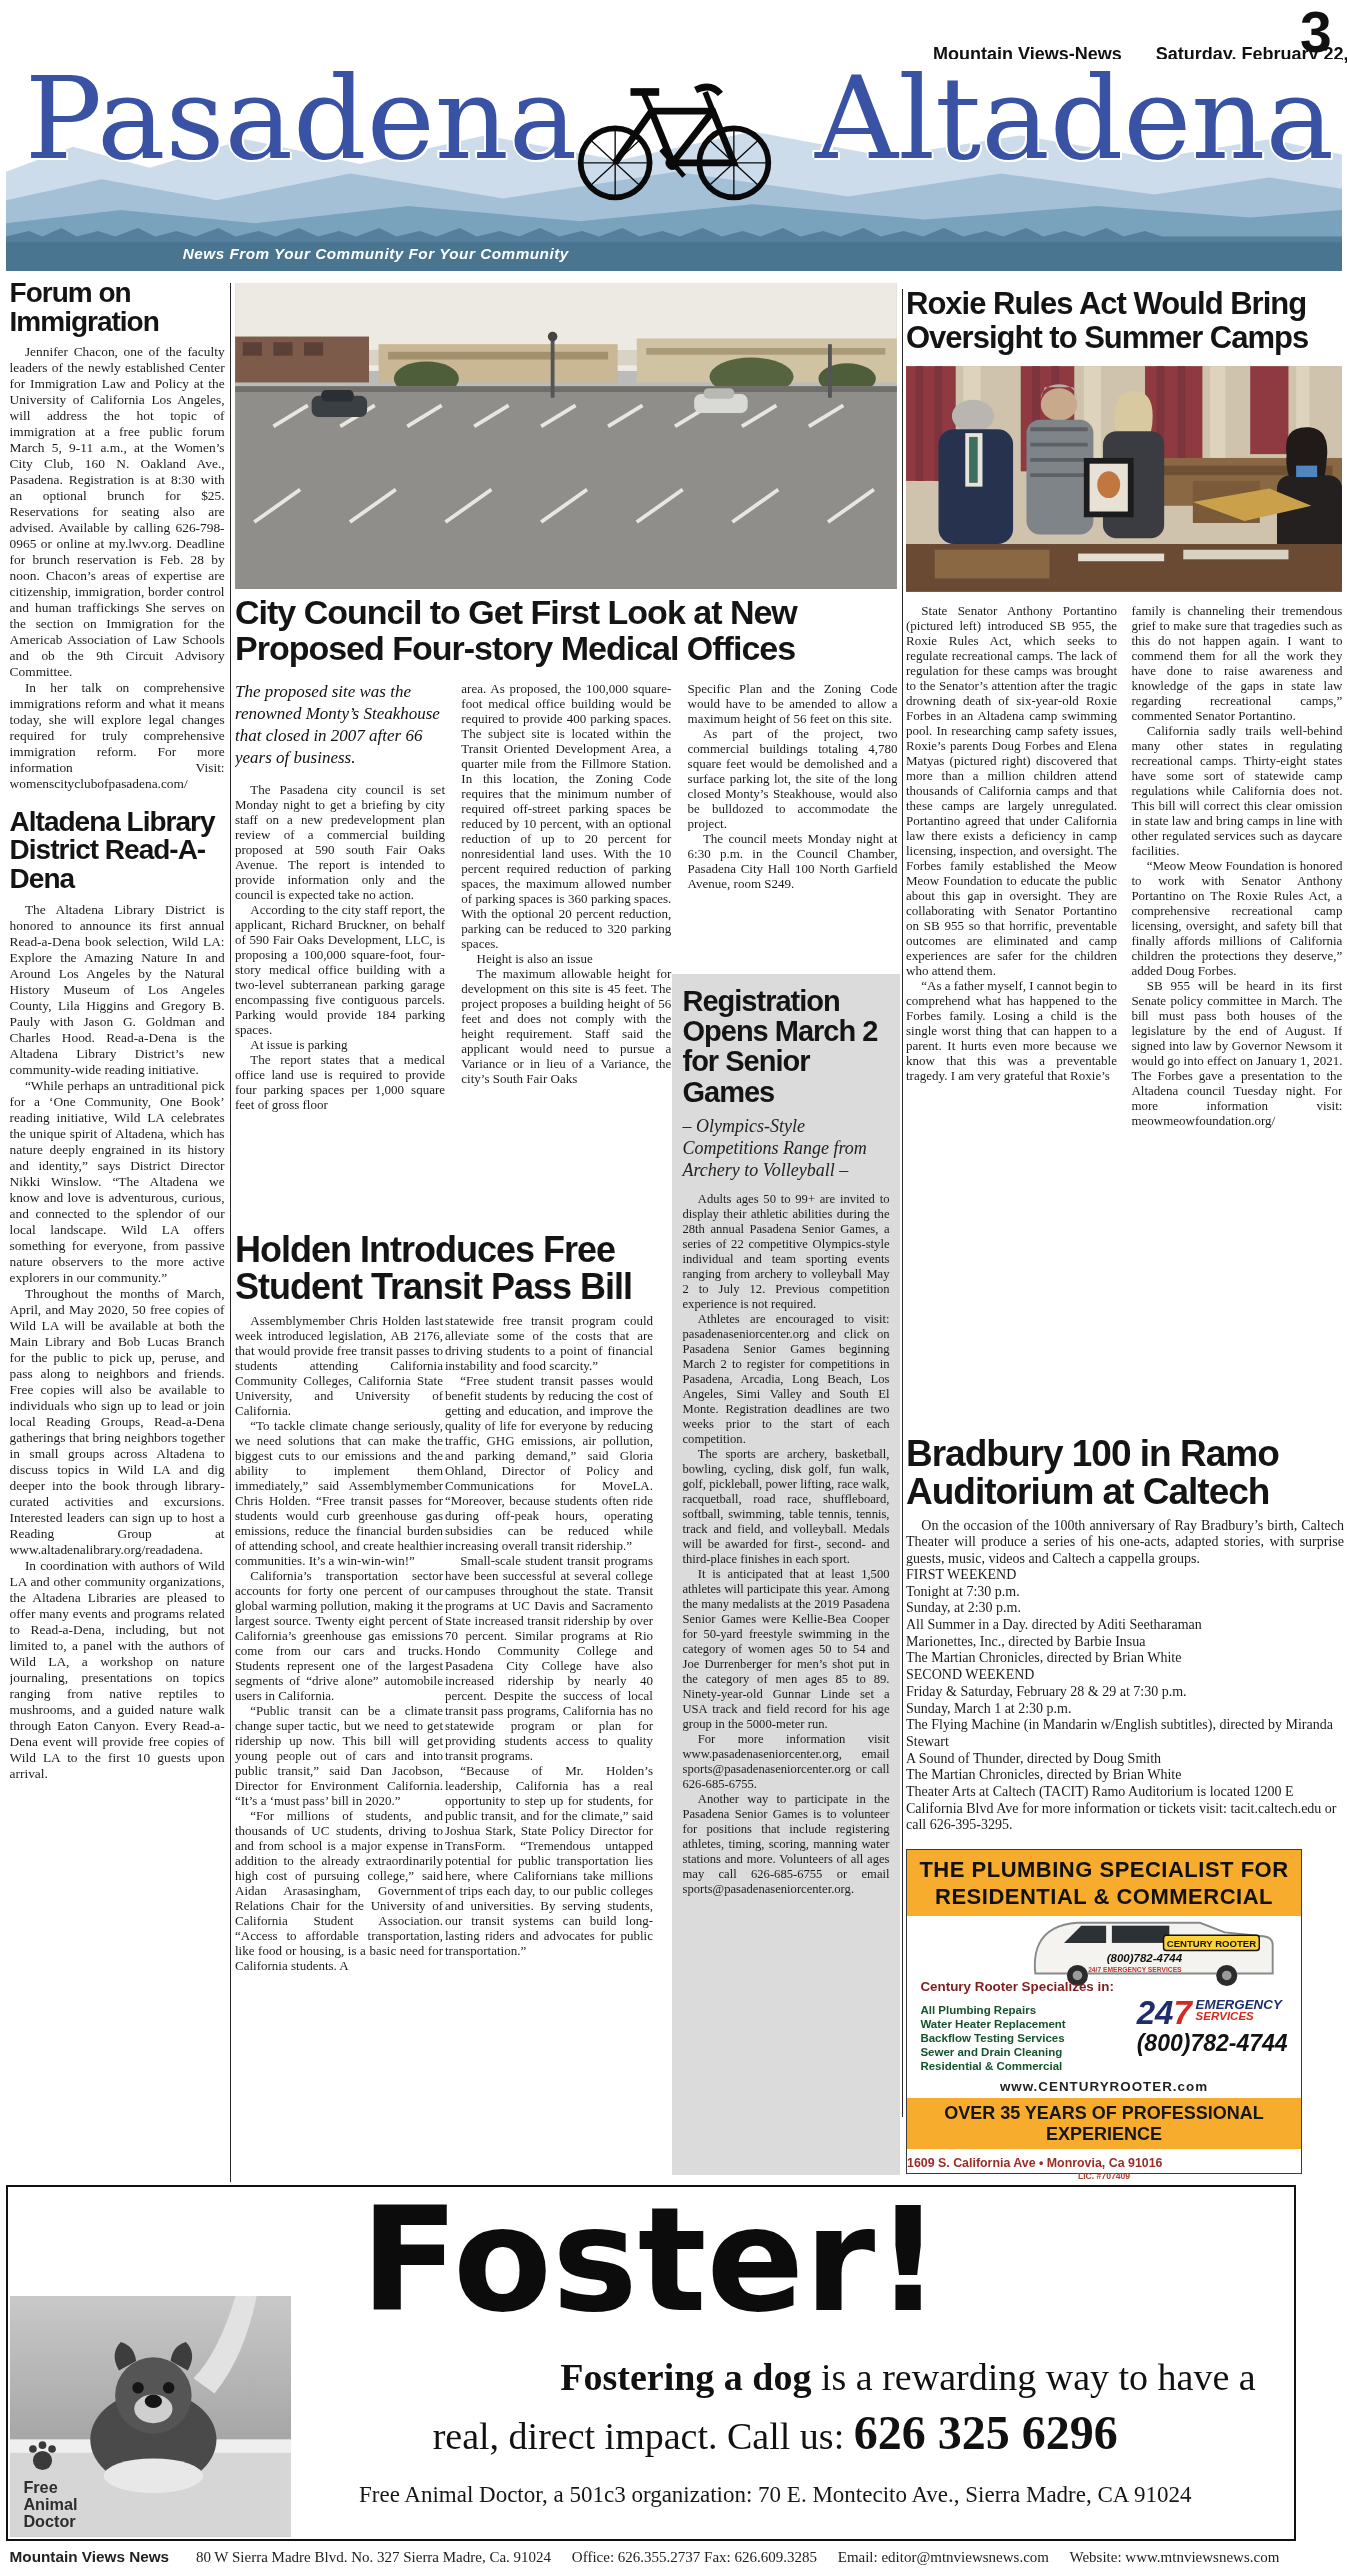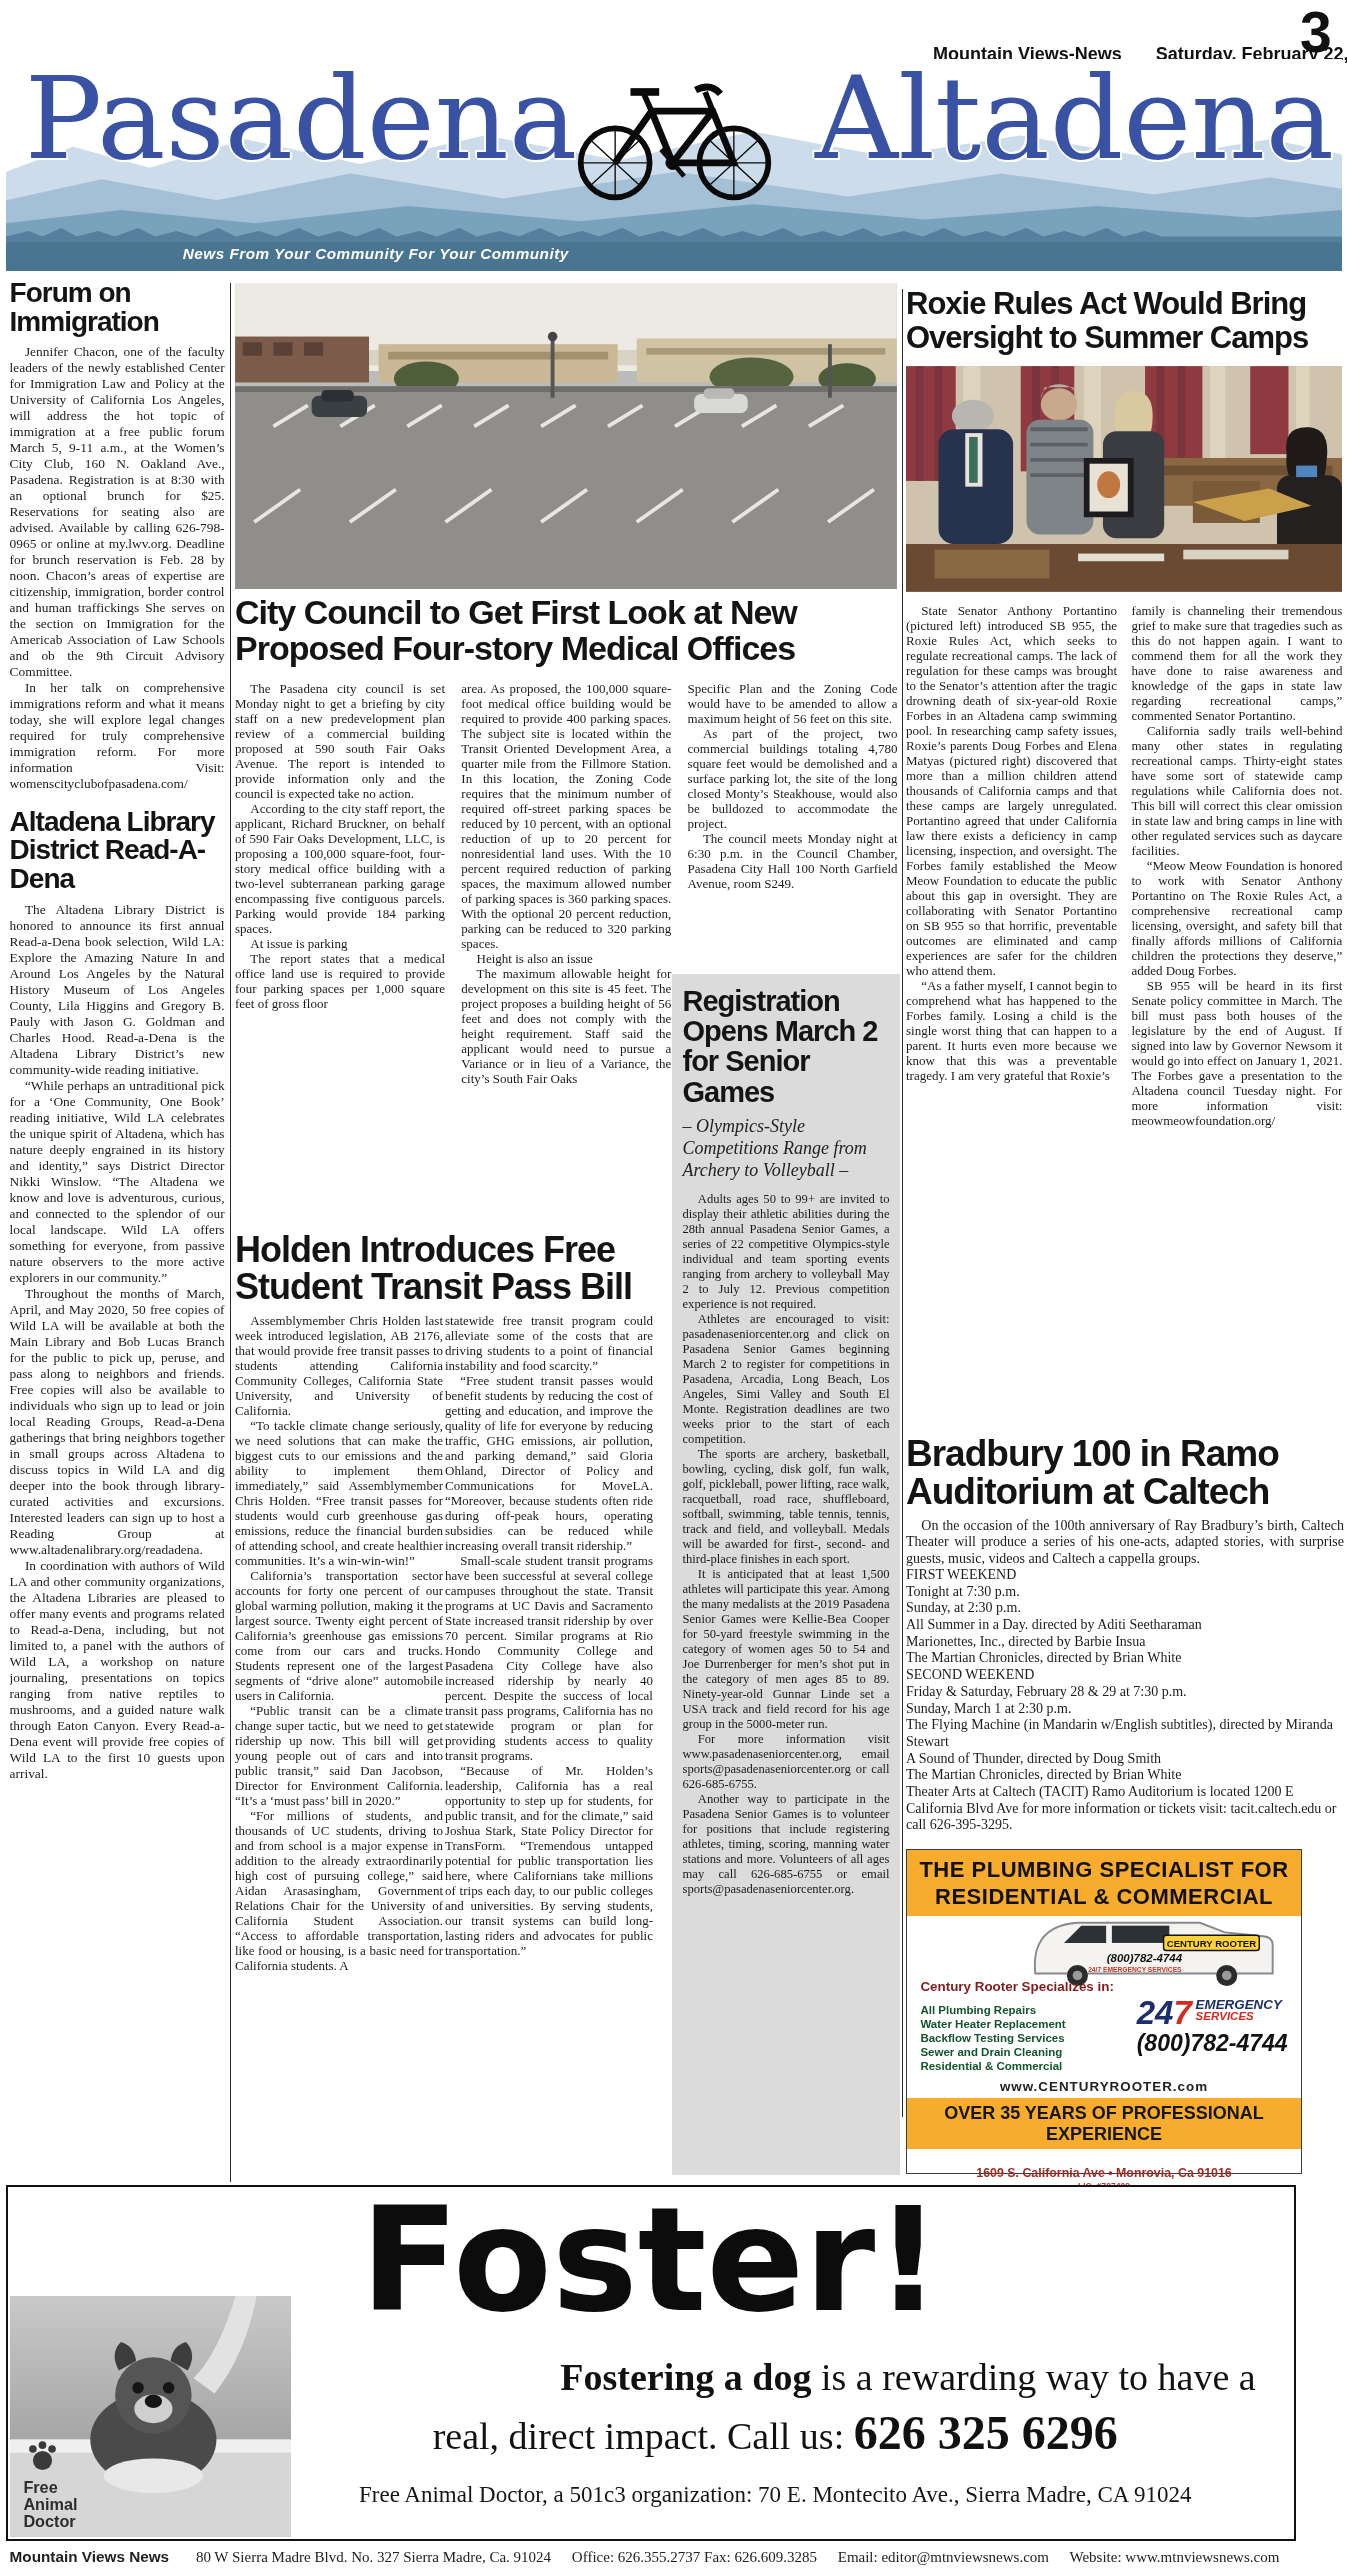--- a/index.html
+++ b/index.html
@@ -60,21 +60,21 @@
   .svc{font-weight:bold;font-size:11.5px;line-height:14px;color:#14532d;text-indent:0;text-align:left}
   .logo247{position:absolute;right:13.4px;top:82px;text-align:left;white-space:nowrap}
   .l247{font-style:italic;font-weight:bold;font-size:33px;line-height:.9;color:#1d2e6b;display:inline-block}
   .l247 .red4{color:#d22b1f}
   .l247side{display:inline-block;vertical-align:top;margin-left:3.8px;line-height:1}
   .lemer{font-style:italic;font-weight:bold;font-size:13.4px;color:#1d2e6b;display:block}
   .lserv{font-style:italic;font-weight:bold;font-size:11.5px;color:#d22b1f;display:block}
   .lphone{font-style:italic;font-weight:bold;font-size:23px;color:#111;margin-top:1.9px}
   .plumb-web{text-align:center;font-weight:bold;font-size:13.4px;letter-spacing:1px;color:#222;padding:1.9px 0 3.8px}
   .plumb-band{background:#f7ac2e;text-align:center;font-weight:bold;font-size:18px;padding:4.8px 0;color:#161616}
-  .plumb-addr{text-align:center;font-weight:bold;font-size:12.4px;color:#9e2b25;margin-top:17px}
+  .plumb-addr{text-align:left;font-weight:bold;font-size:12.4px;color:#9e2b25;margin-top:7px}
   .plumb-lic{text-align:center;font-weight:bold;font-size:8.6px;color:#b0402f;margin-top:1px}
   
   .foster{position:absolute;left:5.7px;top:2185px;width:1290px;height:356px;border:2.9px solid #111;background:#fff;overflow:hidden}
   .foster-title{position:absolute;left:0;right:0;top:-1.9px;text-align:center;font-family:"DejaVu Sans",sans-serif;font-weight:bold;font-size:144px;line-height:1.05;color:#0c0c0c}
   .foster-line1{position:absolute;left:287px;right:38px;top:168px;text-align:right;font-size:38px;color:#111}
   .foster-line1 b{font-weight:bold}
   .foster-line2{position:absolute;left:287px;right:38px;top:218px;text-align:center;font-size:38px;color:#111}
   .foster-phone{font-weight:bold;font-size:48px}
   .foster-org{position:absolute;left:287px;right:38px;top:295px;text-align:center;font-size:23px;color:#161616}
   .dogphoto{position:absolute;left:1.9px;bottom:1.9px;width:281px;height:241px;background:#a9a9a9;overflow:hidden}
@@ -172,20 +172,21 @@
     </g>
     <rect x="330" y="60" width="4" height="60" fill="#555"></rect>
     <circle cx="332" cy="56" r="5" fill="#444"></circle>
     <rect x="620" y="64" width="4" height="56" fill="#555"></rect>
   </svg>
 </div>
 
 <h2 class="head council-head">City Council to Get First Look at New Proposed Four-story Medical Offices</h2>
 <div class="council-cols">
   <div class="col">
+    <p class="intro">The proposed site was the renowned Monty’s Steakhouse that closed in 2007 after 66 years of business.</p>
     <div class="body-text">
         <p class="para">The Pasadena city council is set Monday night to get a briefing by city staff on a new predevelopment plan review of a commercial building proposed at 590 south Fair Oaks Avenue. The report is intended to provide information only and the council is expected take no action.</p>
         <p class="para">According to the city staff report, the applicant, Richard Bruckner, on behalf of 590 Fair Oaks Development, LLC, is proposing a 100,000 square-foot, four-story medical office building with a two-level subterranean parking garage encompassing five contiguous parcels. Parking would provide 184 parking spaces.</p>
         <p class="para">At issue is parking</p>
         <p class="para">The report states that a medical office land use is required to provide four parking spaces per 1,000 square feet of gross floor</p>
       </div>
   </div>
   <div class="col cont">
       <p class="para">area. As proposed, the 100,000 square-foot medical office building would be required to provide 400 parking spaces. The subject site is located within the Transit Oriented Development Area, a quarter mile from the Fillmore Station. In this location, the Zoning Code requires that the minimum number of required off-street parking spaces be reduced by 10 percent, with an optional reduction of up to 20 percent for nonresidential land uses. With the 10 percent required reduction of parking spaces, the maximum allowed number of parking spaces is 360 parking spaces. With the optional 20 percent reduction, parking can be reduced to 320 parking spaces.</p>
       <p class="para">Height is also an issue</p>

